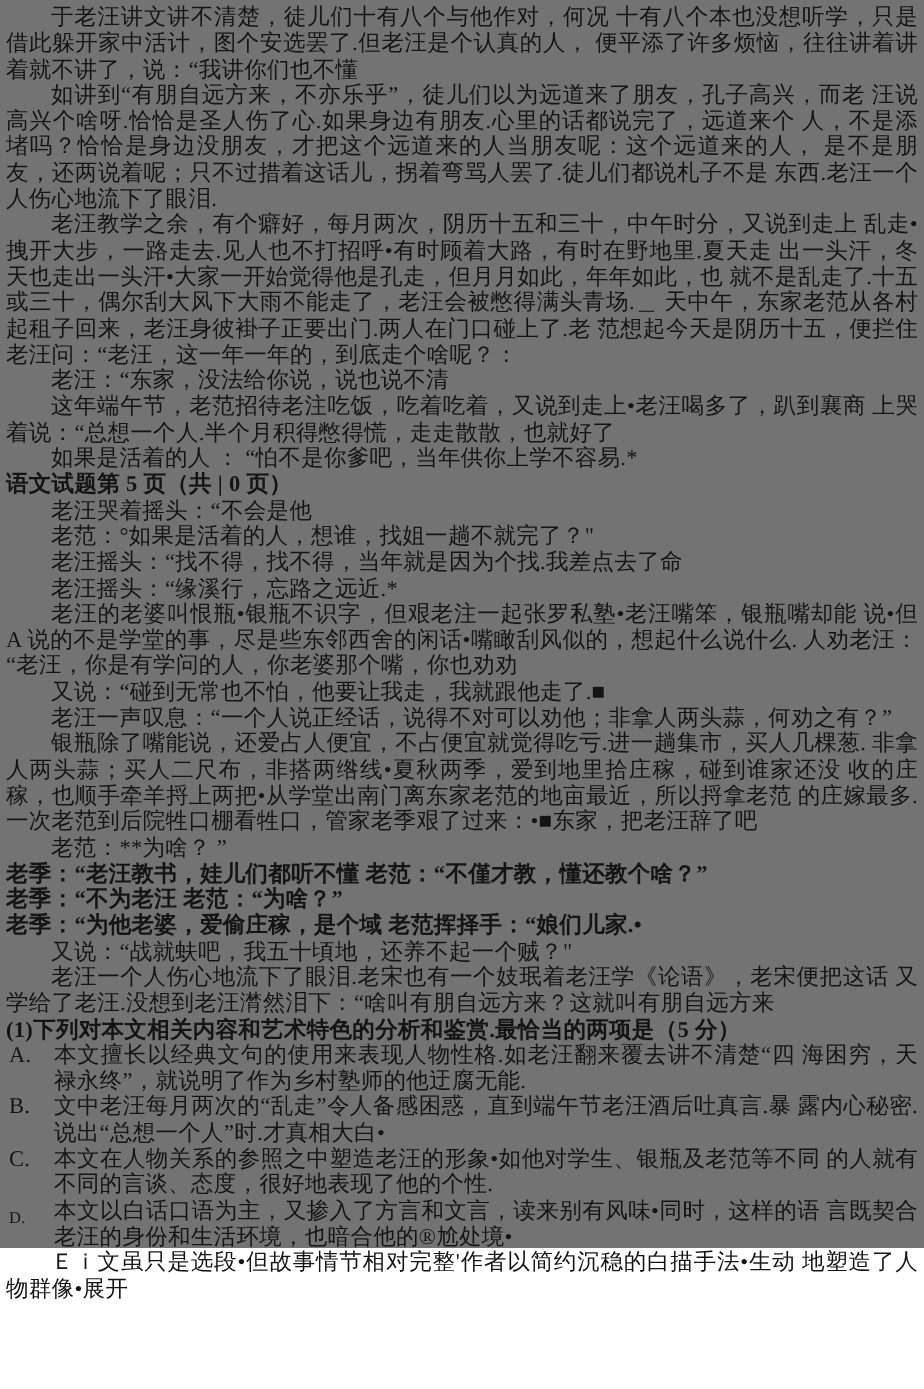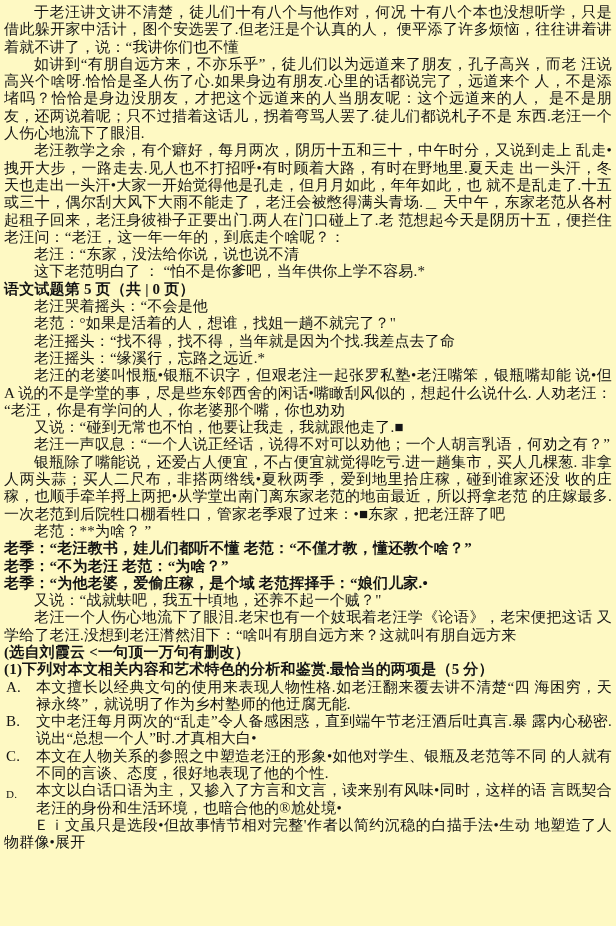--- a/index.html
+++ b/index.html
@@ -4,23 +4,23 @@
 <style>
   html,body{margin:0;padding:0;}
   body{
     width:616px;height:926px;overflow:hidden;
     background:#ffffff;
     font-family:"Liberation Serif","DejaVu Serif",serif;
     color:#141414;
   }
   .page{
     box-sizing:border-box;
-    width:616px;height:926px;
+    width:616px;height:832px;
     padding:4px 4px 0 4px;
-    background:#fef9c3;
+    background:#737373;
   }
   .doc p{
     margin:0;
     font-size:15px;
     line-height:17.3px;
     text-align:justify;
     letter-spacing:0.2px;
     word-break:break-all;
   }
   .indent{text-indent:2em;}
@@ -41,37 +41,37 @@
 </style>
 </head>
 <body>
 
 <div class="page">
   <div class="doc">
     <p class="indent">于老汪讲文讲不清楚，徒儿们十有八个与他作对，何况 十有八个本也没想听学，只是借此躲开家中活计，图个安选罢了.但老汪是个认真的人， 便平添了许多烦恼，往往讲着讲着就不讲了，说：“我讲你们也不懂</p>
     <p class="indent">如讲到“有朋自远方来，不亦乐乎”，徒儿们以为远道来了朋友，孔子高兴，而老 汪说高兴个啥呀.恰恰是圣人伤了心.如果身边有朋友.心里的话都说完了，远道来个 人，不是添堵吗？恰恰是身边没朋友，才把这个远道来的人当朋友呢：这个远道来的人， 是不是朋友，还两说着呢；只不过措着这话儿，拐着弯骂人罢了.徒儿们都说札子不是 东西.老汪一个人伤心地流下了眼泪.</p>
     <p class="indent">老汪教学之余，有个癖好，每月两次，阴历十五和三十，中午时分，又说到走上 乱走•拽开大步，一路走去.见人也不打招呼•有时顾着大路，有时在野地里.夏天走 出一头汗，冬天也走出一头汗•大家一开始觉得他是孔走，但月月如此，年年如此，也 就不是乱走了.十五或三十，偶尔刮大风下大雨不能走了，老汪会被憋得满头青场.＿ 天中午，东家老范从各村起租子回来，老汪身彼褂子正要出门.两人在门口碰上了.老 范想起今天是阴历十五，便拦住老汪问：“老汪，这一年一年的，到底走个啥呢？：</p>
     <p class="indent">老汪：“东家，没法给你说，说也说不清</p>
-    <p class="indent">这下老范明白了 ： “怕不是你爹吧，当年供你上学不容易.*</p>
+    <p class="indent">这年端午节，老范招待老注吃饭，吃着吃着，又说到走上•老汪喝多了，趴到襄商 上哭着说：“总想一个人.半个月积得憋得慌，走走散散，也就好了</p>
+    <p class="indent">如果是活着的人 ： “怕不是你爹吧，当年供你上学不容易.*</p>
     <p class="noindent">语文试题第 5 页（共 | 0 页）</p>
     <p class="indent">老汪哭着摇头：“不会是他</p>
     <p class="indent">老范：°如果是活着的人，想谁，找姐一趟不就完了？"</p>
     <p class="indent">老汪摇头：“找不得，找不得，当年就是因为个找.我差点去了命</p>
     <p class="indent">老汪摇头：“缘溪行，忘路之远近.*</p>
     <p class="indent">老汪的老婆叫恨瓶•银瓶不识字，但艰老注一起张罗私塾•老汪嘴笨，银瓶嘴却能 说•但 A 说的不是学堂的事，尽是些东邻西舍的闲话•嘴瞰刮风似的，想起什么说什么. 人劝老汪：“老汪，你是有学问的人，你老婆那个嘴，你也劝劝</p>
     <p class="indent">又说：“碰到无常也不怕，他要让我走，我就跟他走了.■</p>
-    <p class="indent">老汪一声叹息：“一个人说正经话，说得不对可以劝他；一个人胡言乳语，何劝之有？”</p>
+    <p class="indent">老汪一声叹息：“一个人说正经话，说得不对可以劝他；非拿人两头蒜，何劝之有？”</p>
     <p class="indent">银瓶除了嘴能说，还爱占人便宜，不占便宜就觉得吃亏.进一趟集市，买人几棵葱. 非拿人两头蒜；买人二尺布，非搭两绺线•夏秋两季，爱到地里拾庄稼，碰到谁家还没 收的庄稼，也顺手牵羊捋上两把•从学堂出南门离东家老范的地亩最近，所以捋拿老范 的庄嫁最多.一次老范到后院牲口棚看牲口，管家老季艰了过来：•■东家，把老汪辞了吧</p>
     <p class="indent">老范：**为啥？ ”</p>
     <p class="noindent">老季：“老汪教书，娃儿们都听不懂 老范：“不僅才教，懂还教个啥？”</p>
     <p class="noindent">老季：“不为老汪 老范：“为啥？”</p>
     <p class="noindent">老季：“为他老婆，爱偷庄稼，是个域 老范挥择手：“娘们儿家.•</p>
     <p class="indent">又说：“战就蚨吧，我五十頃地，还养不起一个贼？"</p>
     <p class="indent">老汪一个人伤心地流下了眼泪.老宋也有一个妓珉着老汪学《论语》，老宋便把这话 又学给了老汪.没想到老汪潸然泪下：“啥叫有朋自远方来？这就叫有朋自远方来</p>
-    <p class="noindent">(选自刘霞云 &lt;一句顶一万句有删改）</p>
     <p class="noindent">(1)下列对本文相关内容和艺术特色的分析和鉴赏.最恰当的两项是（5 分）</p>
 
     <p class="option">
       <span class="opt-label">A.</span>
       <span>本文擅长以经典文句的使用来表现人物性格.如老汪翻来覆去讲不清楚“四 海困穷，天禄永终”，就说明了作为乡村塾师的他迂腐无能.</span>
     </p>
     <p class="option">
       <span class="opt-label">B.</span>
       <span>文中老汪每月两次的“乱走”令人备感困惑，直到端午节老汪酒后吐真言.暴 露内心秘密.说出“总想一个人”时.才真相大白•</span>
     </p>

